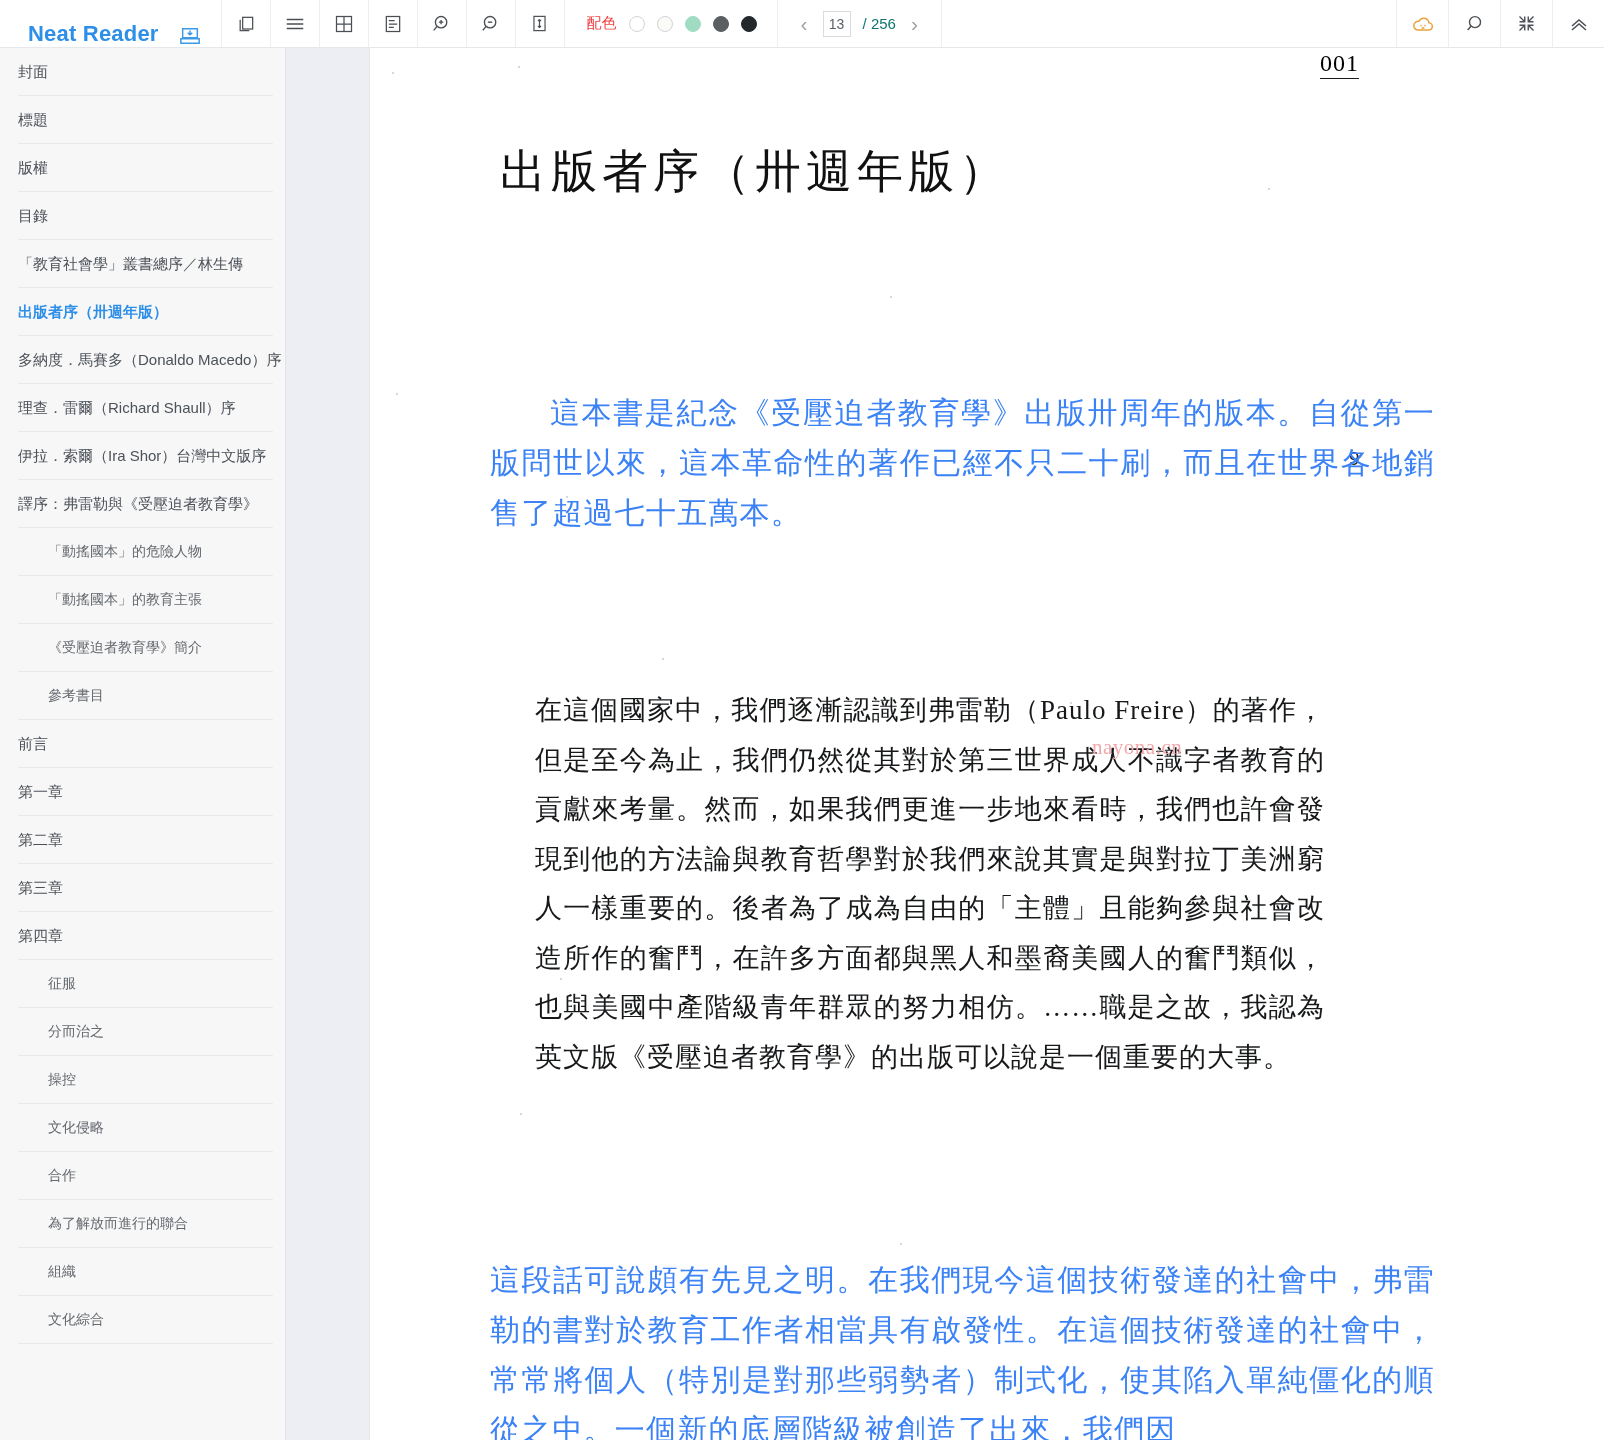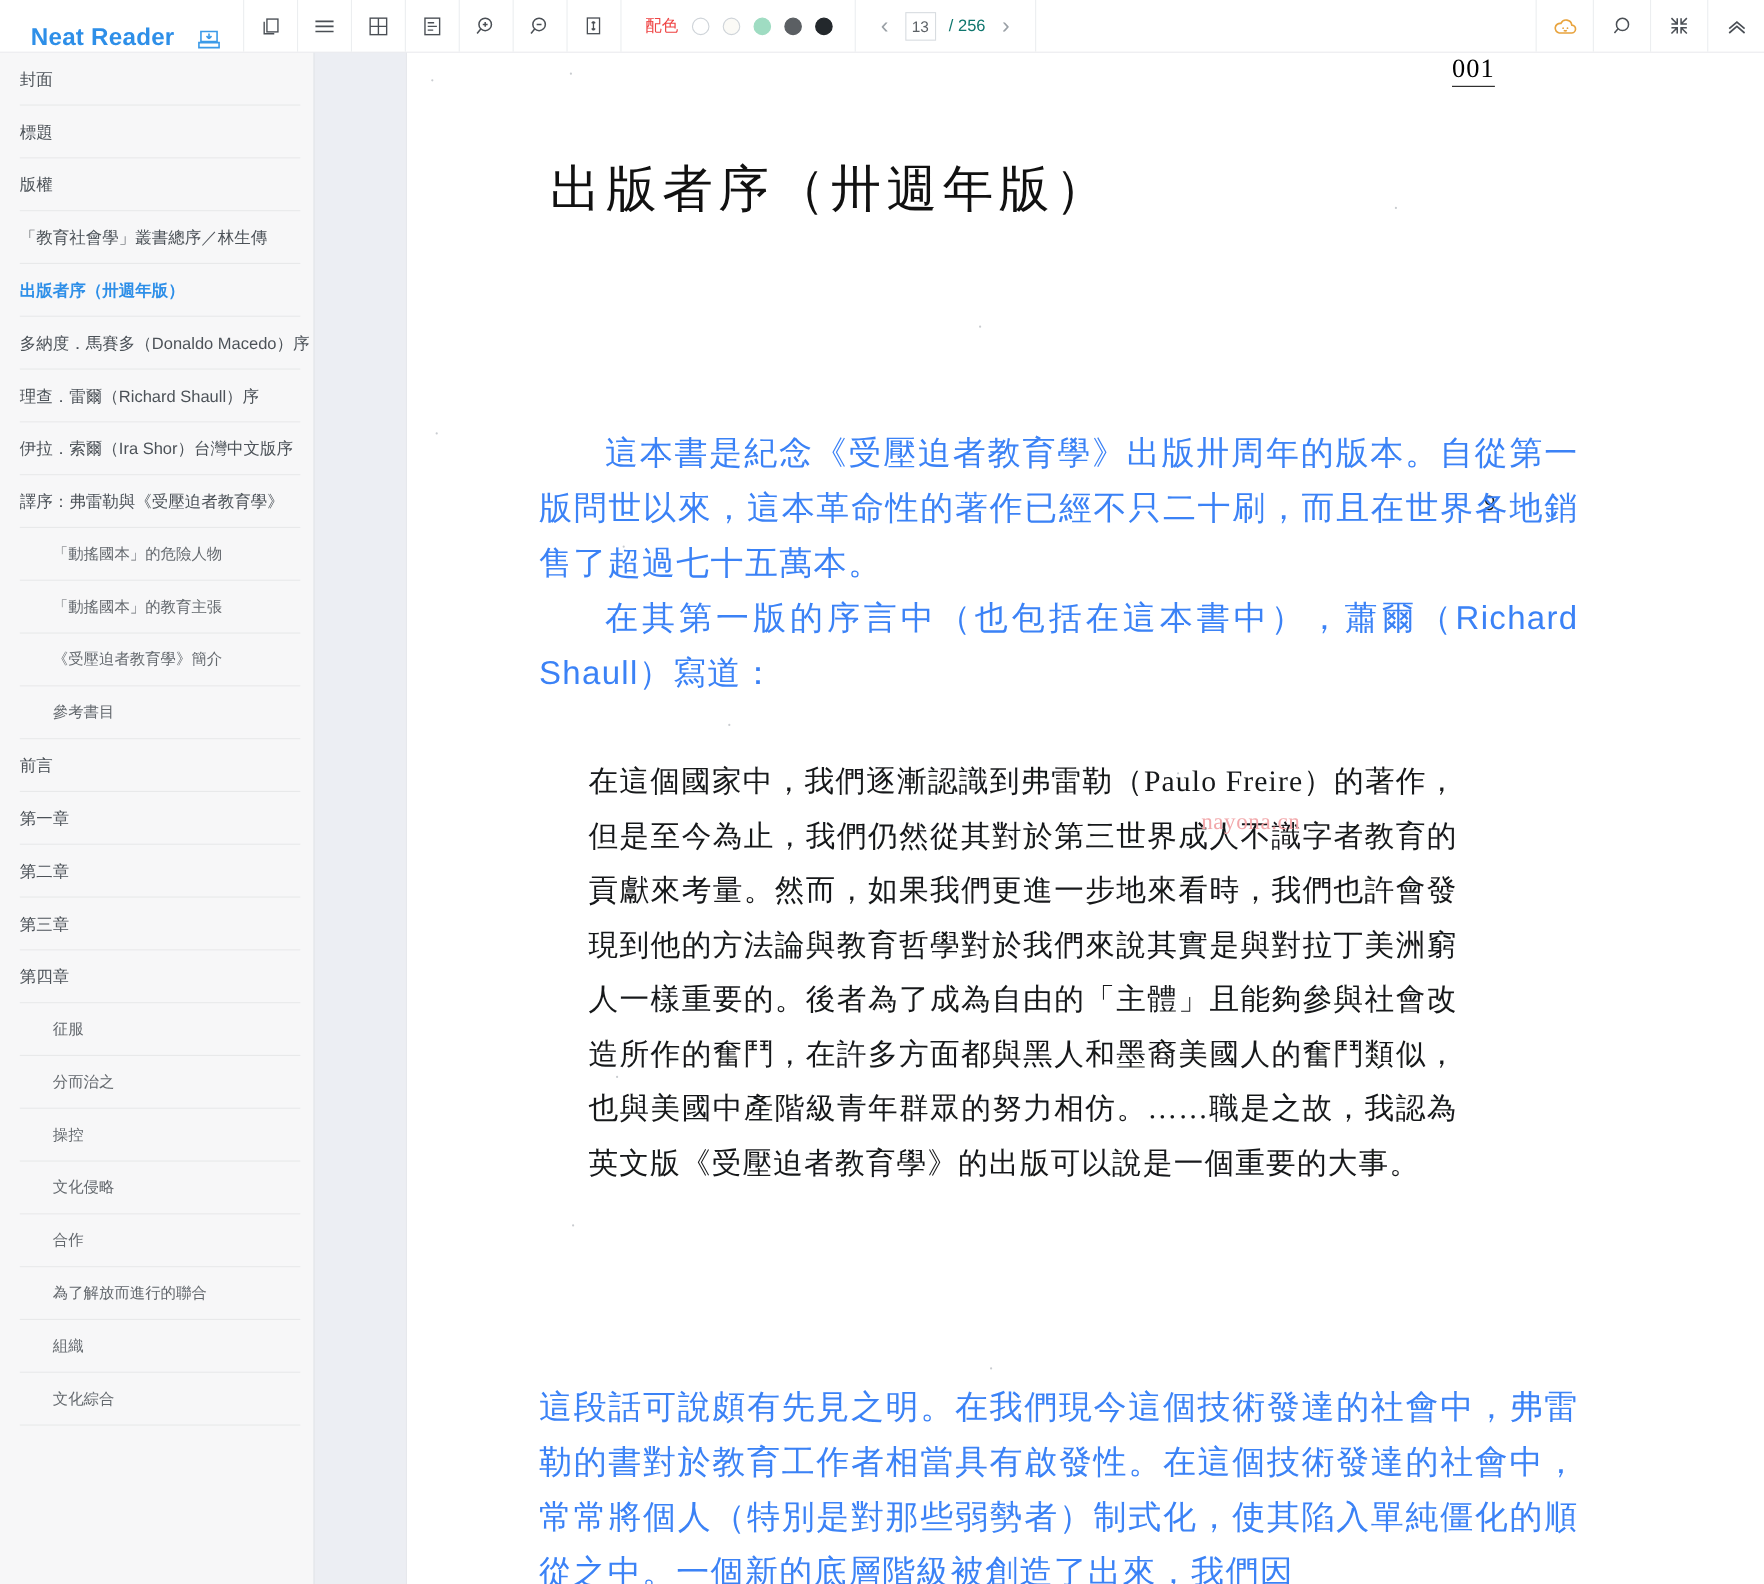--- a/index.html
+++ b/index.html
@@ -289,20 +289,23 @@
         <div class="toc-item">
           <span>封面</span>
         </div>
         <div class="toc-item">
           <span>標題</span>
         </div>
         <div class="toc-item">
           <span>版權</span>
         </div>
         <div class="toc-item">
+          <span>目錄</span>
+        </div>
+        <div class="toc-item">
           <span>「教育社會學」叢書總序／林生傳</span>
         </div>
         <div class="toc-item active">
           <span>出版者序（卅週年版）</span>
         </div>
         <div class="toc-item">
           <span>多納度．馬賽多（Donaldo Macedo）序</span>
         </div>
         <div class="toc-item">
           <span>理查．雷爾（Richard Shaull）序</span>
@@ -369,21 +372,20 @@
 
   <div id="gutter"></div>
 
   <div id="page">
     <div class="page-marker">001</div>
     <div class="chap-title">出版者序（卅週年版）</div>
     <div class="margin-num">9</div>
 
     <div class="body-block" id="para1">
       <p>這本書是紀念《受壓迫者教育學》出版卅周年的版本。自從第一版問世以來，這本革命性的著作已經不只二十刷，而且在世界各地銷售了超過七十五萬本。</p>
-      <p>在其第一版的序言中（也包括在這本書中），蕭爾（Richard Shaull）寫道：</p>
     </div>
 
     <div id="quote">在這個國家中，我們逐漸認識到弗雷勒（Paulo Freire）的著作，但是至今為止，我們仍然從其對於第三世界成人不識字者教育的貢獻來考量。然而，如果我們更進一步地來看時，我們也許會發現到他的方法論與教育哲學對於我們來說其實是與對拉丁美洲窮人一樣重要的。後者為了成為自由的「主體」且能夠參與社會改造所作的奮鬥，在許多方面都與黑人和墨裔美國人的奮鬥類似，也與美國中產階級青年群眾的努力相仿。……職是之故，我認為英文版《受壓迫者教育學》的出版可以說是一個重要的大事。</div>
 
     <div class="body-block" id="para2">
       <p>這段話可說頗有先見之明。在我們現今這個技術發達的社會中，弗雷勒的書對於教育工作者相當具有啟發性。在這個技術發達的社會中，常常將個人（特別是對那些弱勢者）制式化，使其陷入單純僵化的順從之中。一個新的底層階級被創造了出來，我們因</p>
     </div>
 
     <div class="watermark">nayona.cn</div>
 

